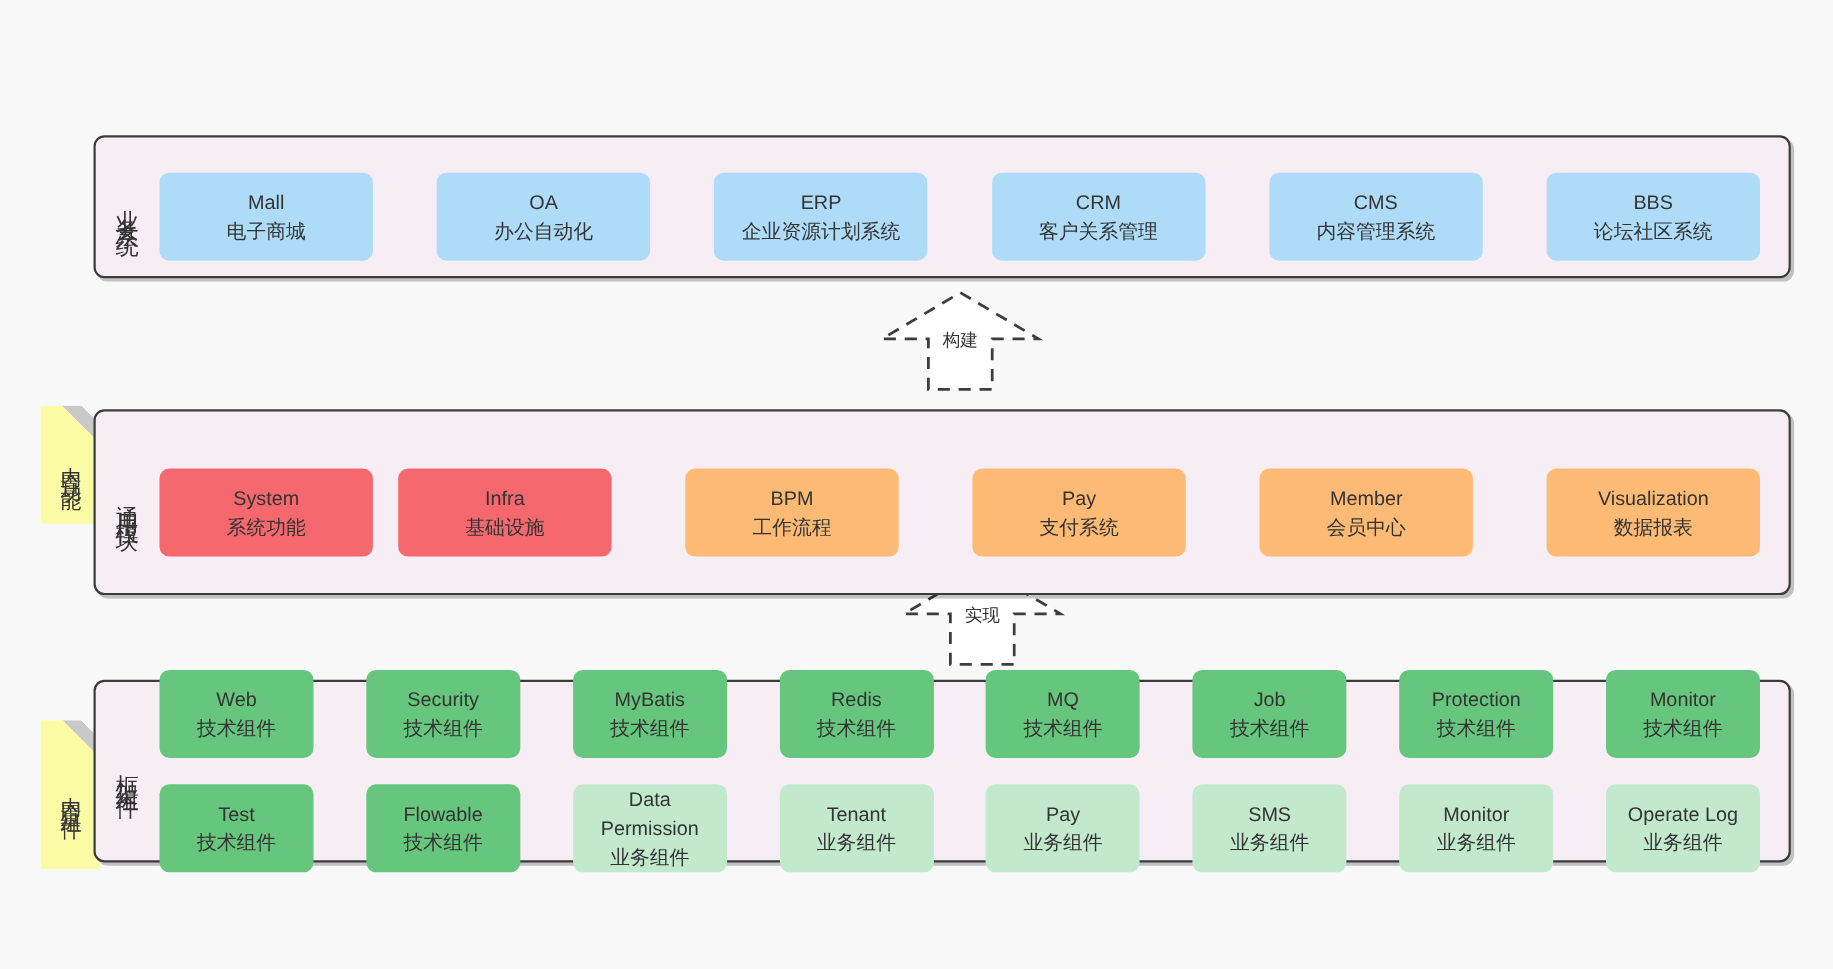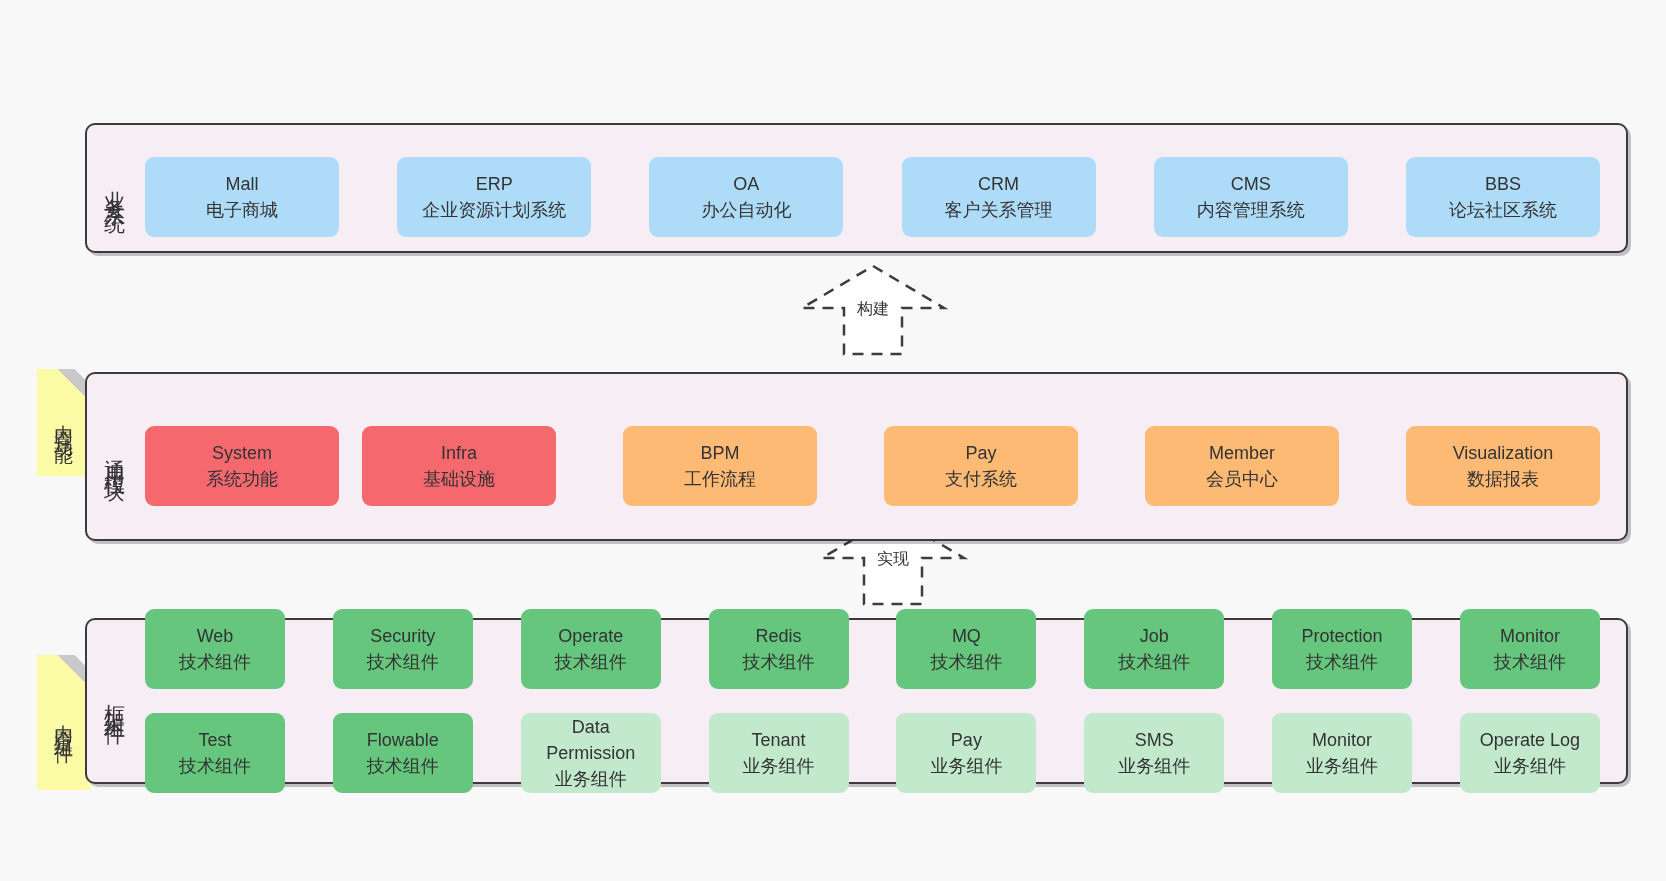--- a/index.html
+++ b/index.html
@@ -119,26 +119,26 @@
   </div>
 
   <section class="layer layer-top">
     <div class="layer-label vtext">业务系统</div>
     <div class="layer-body">
       <div class="box box-wide blue">
         <span>Mall</span>
         <span>电子商城</span>
       </div>
       <div class="box box-wide blue">
+        <span>OA</span>
+        <span>办公自动化</span>
+      </div>
+      <div class="box box-wide blue">
         <span>ERP</span>
         <span>企业资源计划系统</span>
-      </div>
-      <div class="box box-wide blue">
-        <span>OA</span>
-        <span>办公自动化</span>
       </div>
       <div class="box box-wide blue">
         <span>CRM</span>
         <span>客户关系管理</span>
       </div>
       <div class="box box-wide blue">
         <span>CMS</span>
         <span>内容管理系统</span>
       </div>
       <div class="box box-wide blue">
@@ -184,21 +184,21 @@
       <div class="row">
         <div class="box box-sm green">
           <span>Web</span>
           <span>技术组件</span>
         </div>
         <div class="box box-sm green">
           <span>Security</span>
           <span>技术组件</span>
         </div>
         <div class="box box-sm green">
-          <span>Operate</span>
+          <span>MyBatis</span>
           <span>技术组件</span>
         </div>
         <div class="box box-sm green">
           <span>Redis</span>
           <span>技术组件</span>
         </div>
         <div class="box box-sm green">
           <span>MQ</span>
           <span>技术组件</span>
         </div>

